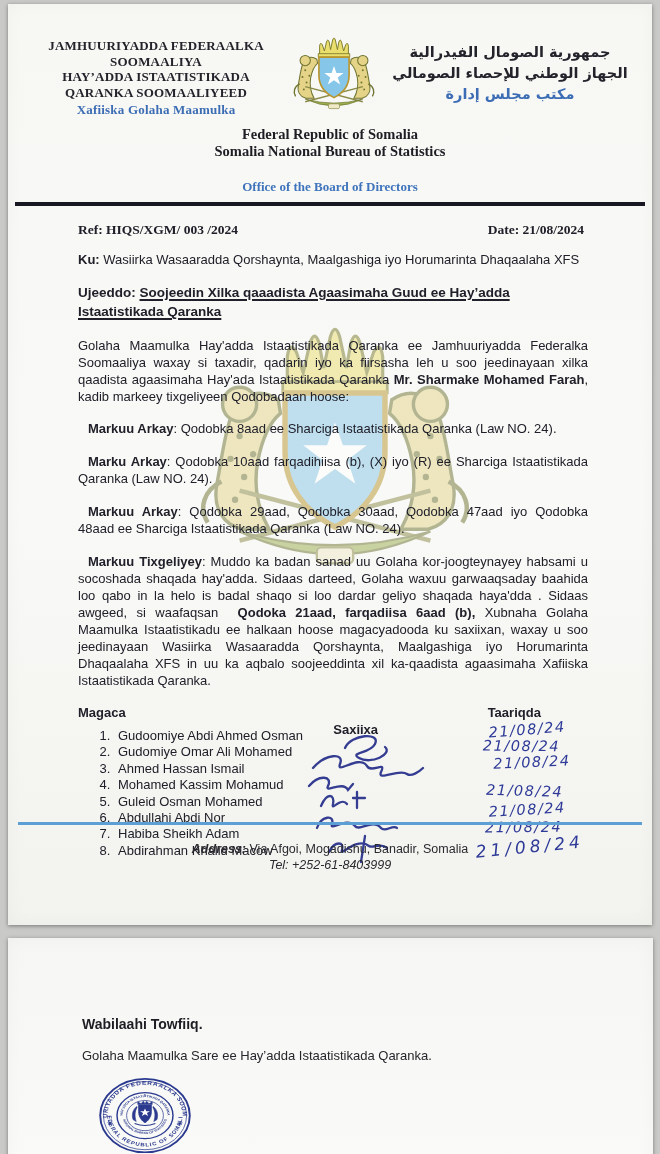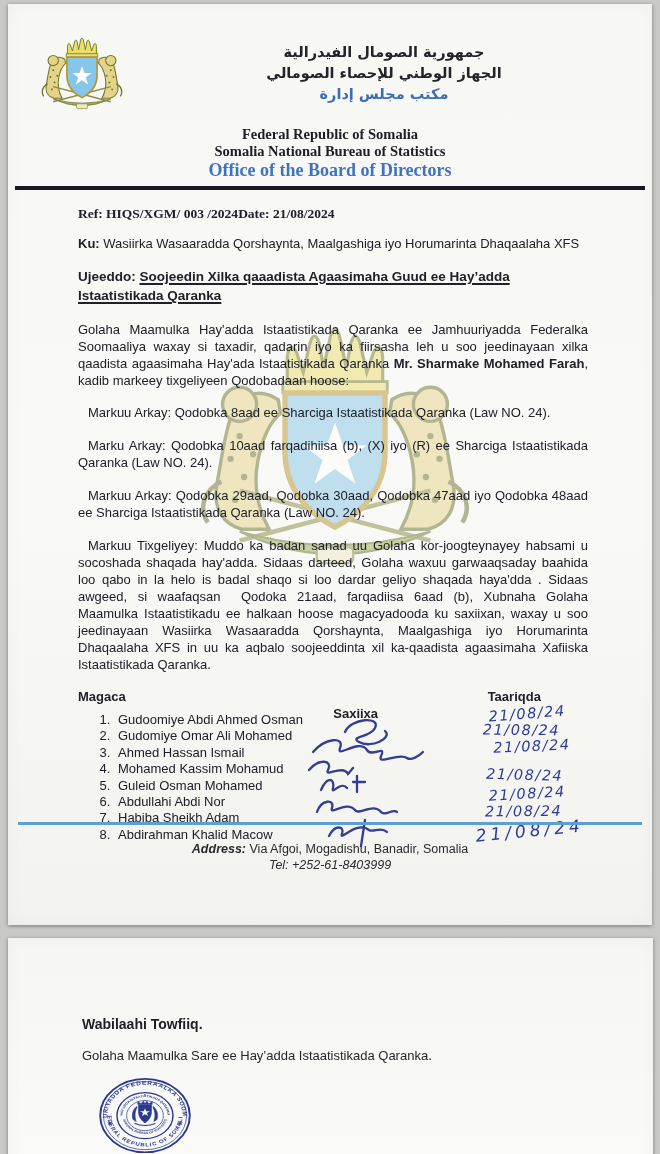--- a/index.html
+++ b/index.html
@@ -17,35 +17,35 @@
   .hdr{display:flex;align-items:flex-start;padding:34px 18px 0 22px;position:relative;z-index:3;}
   .hdr-left{width:252px;text-align:center;font-family:"Liberation Serif",serif;font-weight:bold;
             font-size:13px;line-height:15.5px;color:#23232b;letter-spacing:.2px;}
   .hdr-left .office{color:#3c6db4;font-size:13px;margin-top:2px;}
   .hdr-emblem{width:104px;text-align:center;margin-top:-4px;}
   .hdr-right{flex:1;text-align:center;direction:rtl;font-weight:bold;font-size:14.5px;
              line-height:21px;color:#23232b;font-family:"DejaVu Sans",sans-serif;padding-top:4px;}
   .hdr-right .office{color:#3c6db4;}
   .hdr-center{text-align:center;font-family:"Liberation Serif",serif;font-weight:bold;
               font-size:14.5px;line-height:17px;color:#1d1d24;margin-top:6px;position:relative;z-index:3;}
-  .hdr-center .office{color:#3f74bd;font-size:18px;margin-top:2px;}
+  .hdr-center .office{color:#3f74bd;font-size:13px;margin-top:18px;}
   .rule-dark{height:4px;background:#181822;margin:7px 7px 0 7px;position:relative;z-index:3;}
 
   
   .body-wrap{position:relative;z-index:2;padding:16px 64px 0 70px;color:#20202a;}
-  .meta-row{display:flex;font-family:"Liberation Serif",serif;
+  .meta-row{display:flex;justify-content:space-between;font-family:"Liberation Serif",serif;
             font-weight:bold;font-size:13.5px;margin-bottom:14px;}
   .meta-row .date{margin-right:4px;}
   .to-line{font-size:13px;margin-bottom:16px;}
   .to-line b{font-weight:bold;}
   .subject{font-weight:bold;font-size:13.5px;line-height:19px;margin-bottom:16px;}
   .subject u{text-decoration-thickness:1.5px;text-underline-offset:2px;}
   .para{font-size:13px;line-height:17px;text-align:justify;margin:0 0 15px 0;}
   .clause{font-size:13px;line-height:17px;text-align:justify;margin:0 0 16px 0;}
-  .clause b{font-weight:normal;padding-left:10px;}
+  .clause b{font-weight:bold;padding-left:10px;}
 
   
   .sig-grid{display:flex;margin-top:4px;font-size:13px;}
   .sig-names{width:258px;}
   .sig-names .col-h{font-weight:bold;margin-bottom:2px;}
   .sig-names ol{margin:8px;padding-left:28px;}
   .sig-names li{line-height:16.4px;padding-left:4px;}
   .sig-mid{width:168px;position:relative;margin-top:17px;}
   .sig-mid .col-h{font-weight:bold;margin-left:12px;}
   .sig-ink{position:absolute;left:-14px;top:10px;}
@@ -113,20 +113,27 @@
 
 <div class="stage">
 
   <div class="page page1">
 
     <svg class="watermark" viewBox="0 0 140 118">
       <use href="#coat"></use>
     </svg>
 
     <div class="hdr">
+      <div class="hdr-left">
+        <div>JAMHUURIYADDA FEDERAALKA</div>
+        <div>SOOMAALIYA</div>
+        <div>HAY’ADDA ISTAATISTIKADA</div>
+        <div>QARANKA SOOMAALIYEED</div>
+        <div class="office">Xafiiska Golaha Maamulka</div>
+      </div>
       <div class="hdr-emblem">
         <svg width="96" height="82" viewBox="0 0 140 118">
             <use href="#coat"></use>
           </svg>
       </div>
       <div class="hdr-right">
         <div>جمهورية الصومال الفيدرالية</div>
         <div>الجهاز الوطني للإحصاء الصومالي</div>
         <div class="office">مكتب مجلس إدارة</div>
       </div>

